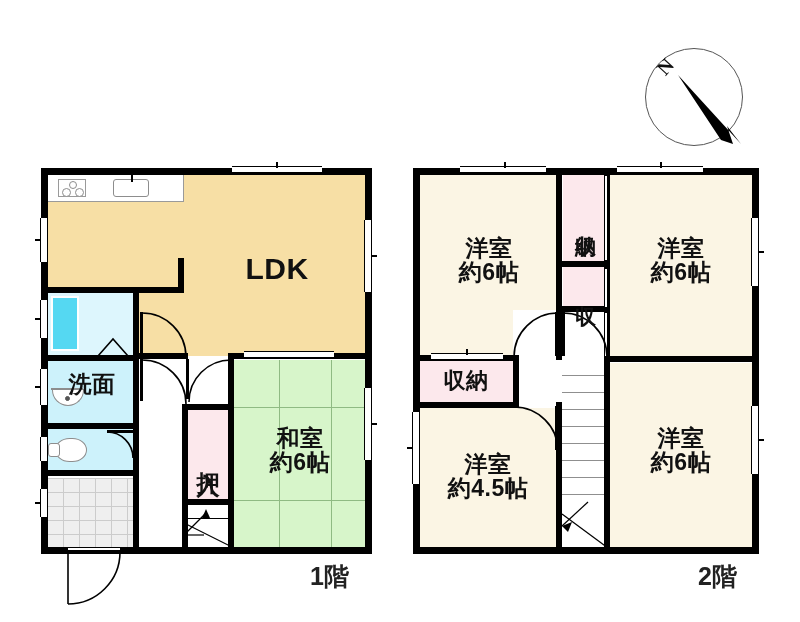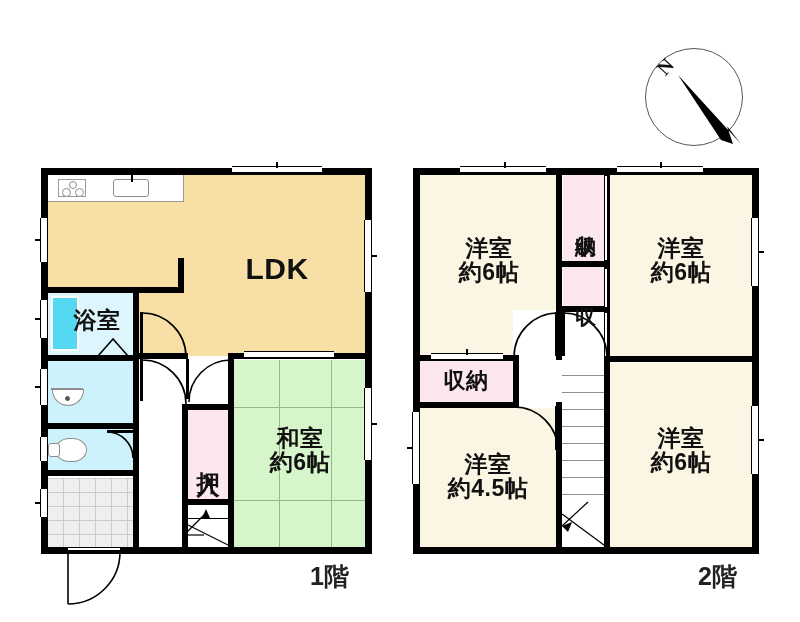--- a/index.html
+++ b/index.html
@@ -201,22 +201,22 @@
 
     <div class="thin" style="left:68px;top:548px;width:52px;height:2px;background:#fff;"></div>
     <svg style="position:absolute;left:66px;top:551px;width:56px;height:56px;" viewBox="0 0 56 56">
       <line x1="2" y1="1" x2="2" y2="53" stroke="#000" stroke-width="1.6"></line>
       <path d="M54,1 A52,52 0 0 1 2,53" fill="none" stroke="#000" stroke-width="1.6"></path>
     </svg>
 
     <div class="lbl" style="left:188px;top:234px;width:178px;height:70px;font-size:30px;">
       <span class="l1">LDK</span>
     </div>
-    <div class="lbl" style="left:57px;top:303px;width:80px;height:34px;font-size:23px;">
-      <span>浴室</span>
+    <div class="lbl" style="left:49px;top:367px;width:86px;height:34px;font-size:23px;">
+      <span>洗面</span>
     </div>
     <div class="lbl vert" style="left:190px;top:417px;width:36px;height:74px;font-size:23px;">
       <span>押入</span>
     </div>
     <div class="lbl" style="left:240px;top:418px;width:120px;height:64px;font-size:23px;">
       <span class="l1">和室</span>
       <span class="l2">約6帖</span>
     </div>
 
     <div class="floorcap" style="left:310px;top:560px;font-size:25px;">

